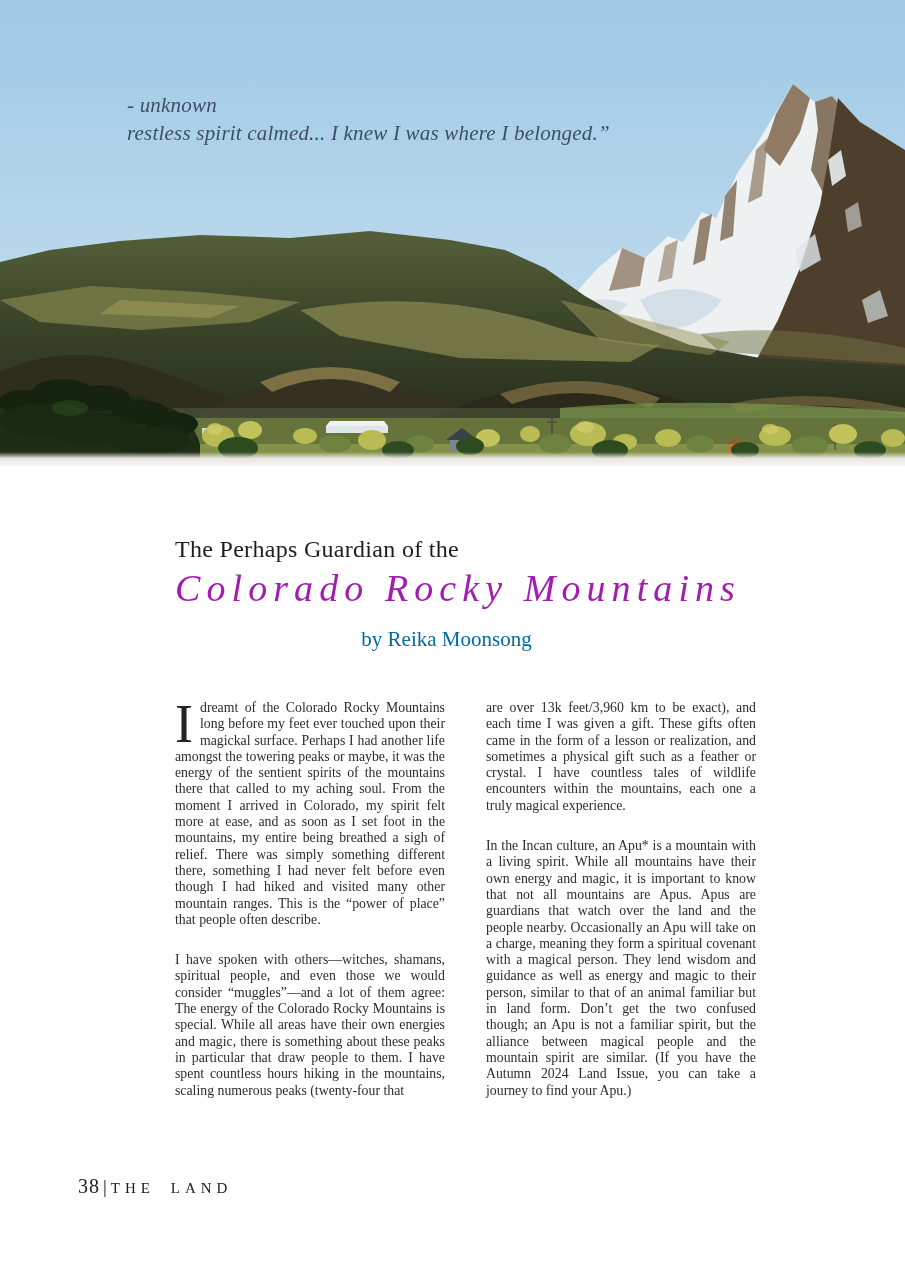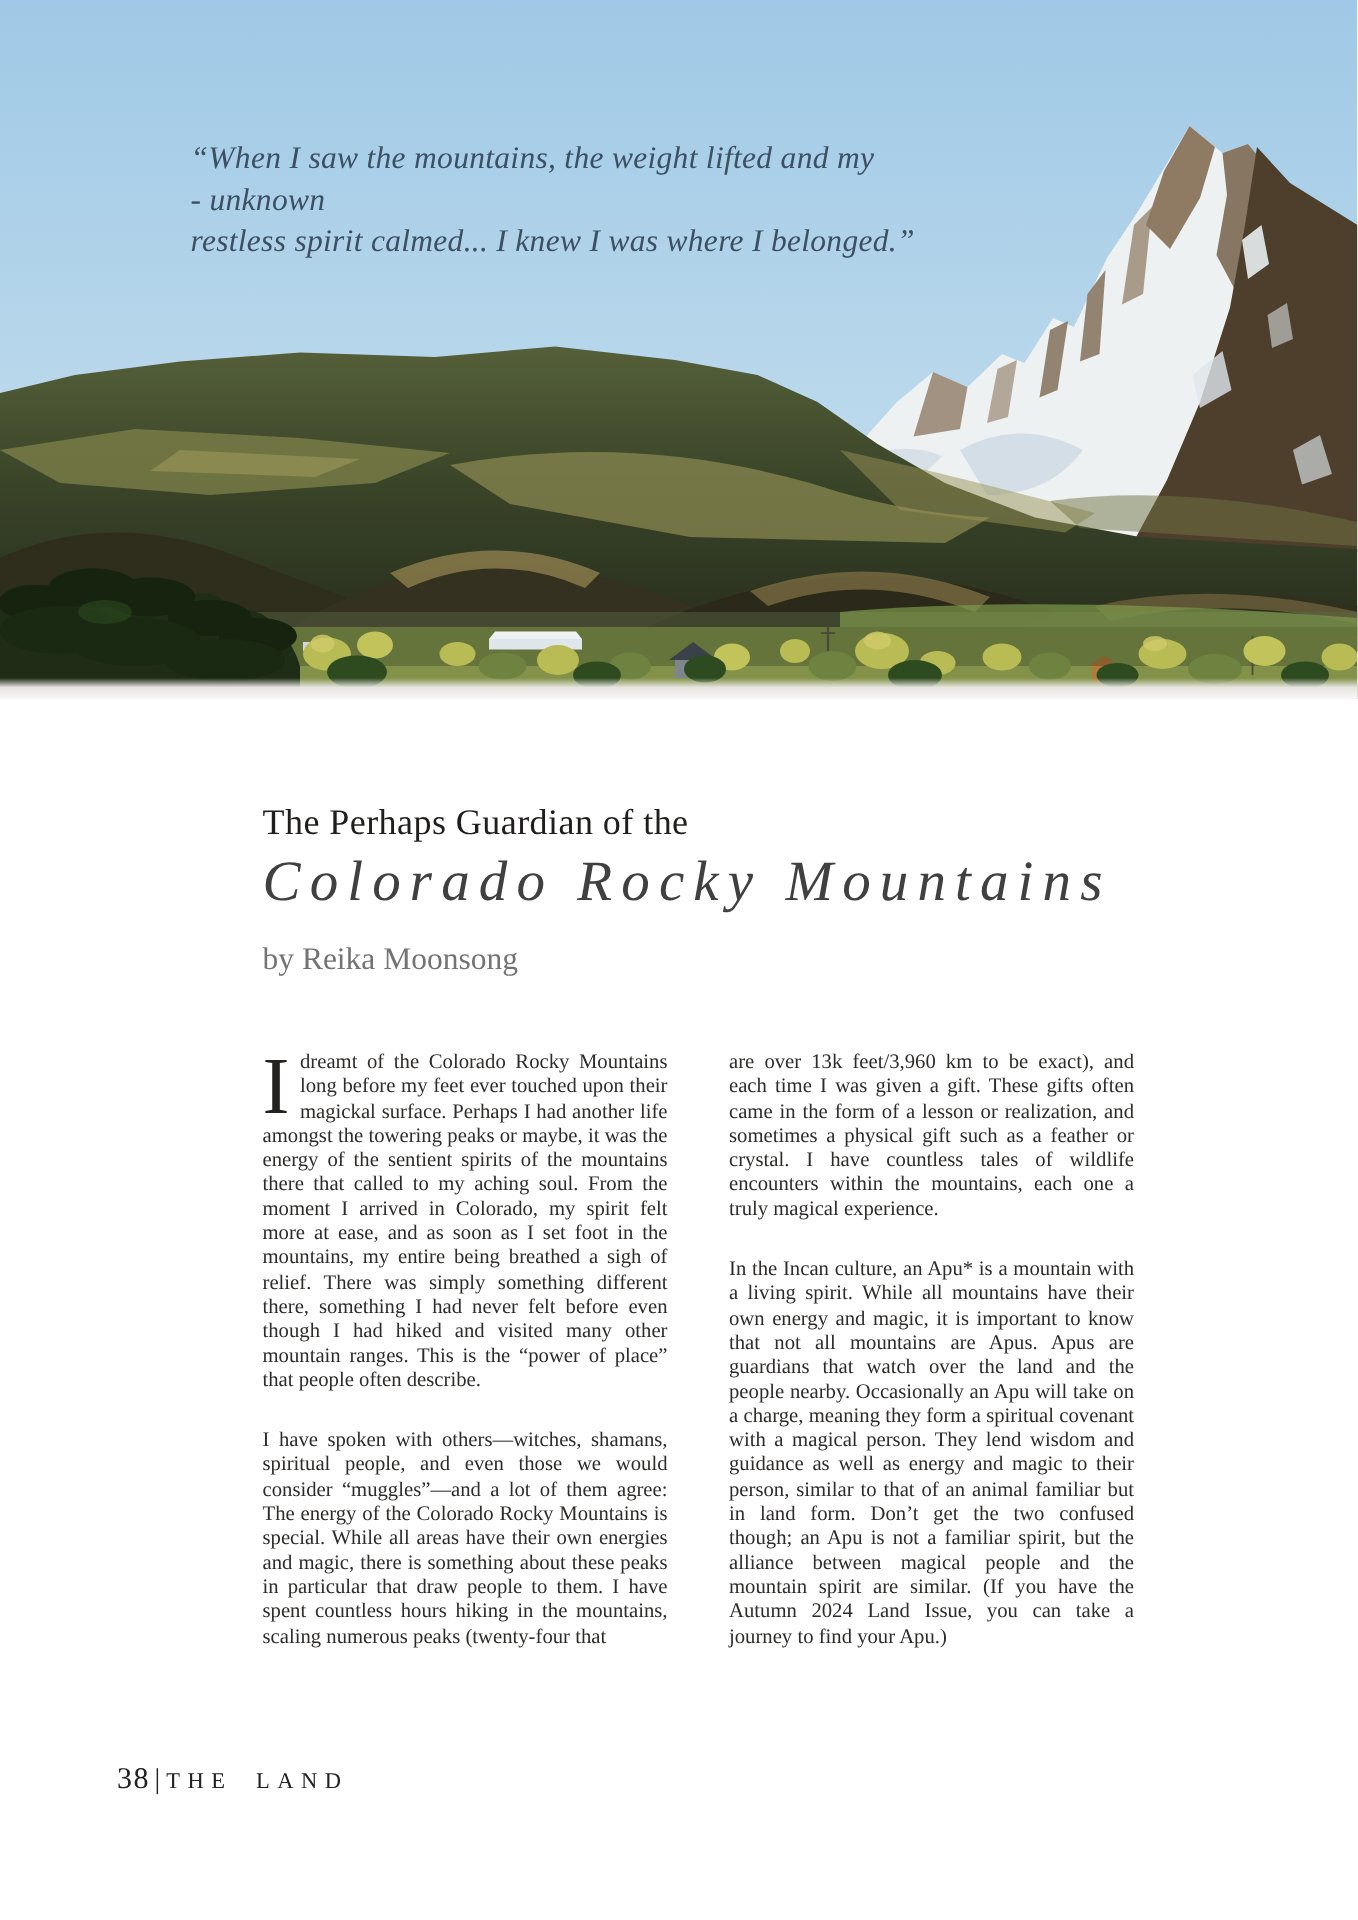--- a/index.html
+++ b/index.html
@@ -10,23 +10,23 @@
   .hero { position:absolute; left:0; top:0; width:905px; height:466px; overflow:hidden; }
   .hero svg { display:block; }
   .quote { position:absolute; left:127px; top:92px; width:520px;
            font-style:italic; font-size:21px; line-height:27.5px;
            color:#3d5063; letter-spacing:0.2px; }
   .quote .q-line { display:block; }
 
   
   .kicker { position:absolute; left:175px; top:536px; font-size:24px; color:#1f1e1d; letter-spacing:0.3px; }
   .main-title { position:absolute; left:175px; top:566px; font-size:38px; font-style:italic;
-                color:#404040; letter-spacing:0.16em; white-space:nowrap; }
-  .byline { position:absolute; left:175px; top:627px; width:543px; text-align:left;
-            font-size:21px; color:#737373; }
+                color:#a21caf; letter-spacing:0.16em; white-space:nowrap; }
+  .byline { position:absolute; left:175px; top:627px; width:543px; text-align:center;
+            font-size:21px; color:#0369a1; }
 
   
   .columns { position:absolute; left:175px; top:700px; width:581px; display:flex; }
   .col { width:270px; font-size:13.8px; line-height:16.3px; color:#2e2c2a;
          text-align:justify; }
   .col-left { margin-right:41px; }
   .col p + p { margin-top:24px; }
   .dropcap { float:left; font-size:54px; line-height:43px; padding:3px 7px 0 0; color:#232221; }
 
   
@@ -156,21 +156,20 @@
       <ellipse cx="172" cy="424" rx="26" ry="12" fill="#16230f"></ellipse>
       <ellipse cx="40" cy="420" rx="40" ry="16" fill="#1a2912"></ellipse>
       <ellipse cx="90" cy="428" rx="44" ry="16" fill="#1a2912"></ellipse>
       <ellipse cx="150" cy="440" rx="40" ry="14" fill="#1a2912"></ellipse>
       <ellipse cx="70" cy="408" rx="18" ry="8" fill="#2c4a1e" opacity="0.6"></ellipse>
 
       <rect x="0" y="452" width="905" height="14" fill="url(#fade)"></rect>
     </svg>
 
     <div class="quote">
-      <span class="q-line">“When I saw the mountains, the weight lifted and my</span>
       <span class="q-line">- unknown</span>
       <span class="q-line">restless spirit calmed... I knew I was where I belonged.”</span>
     </div>
   </div>
 
   <div class="kicker">The Perhaps Guardian of the</div>
   <div class="main-title">Colorado Rocky Mountains</div>
   <div class="byline">by Reika Moonsong</div>
 
   <div class="columns">

